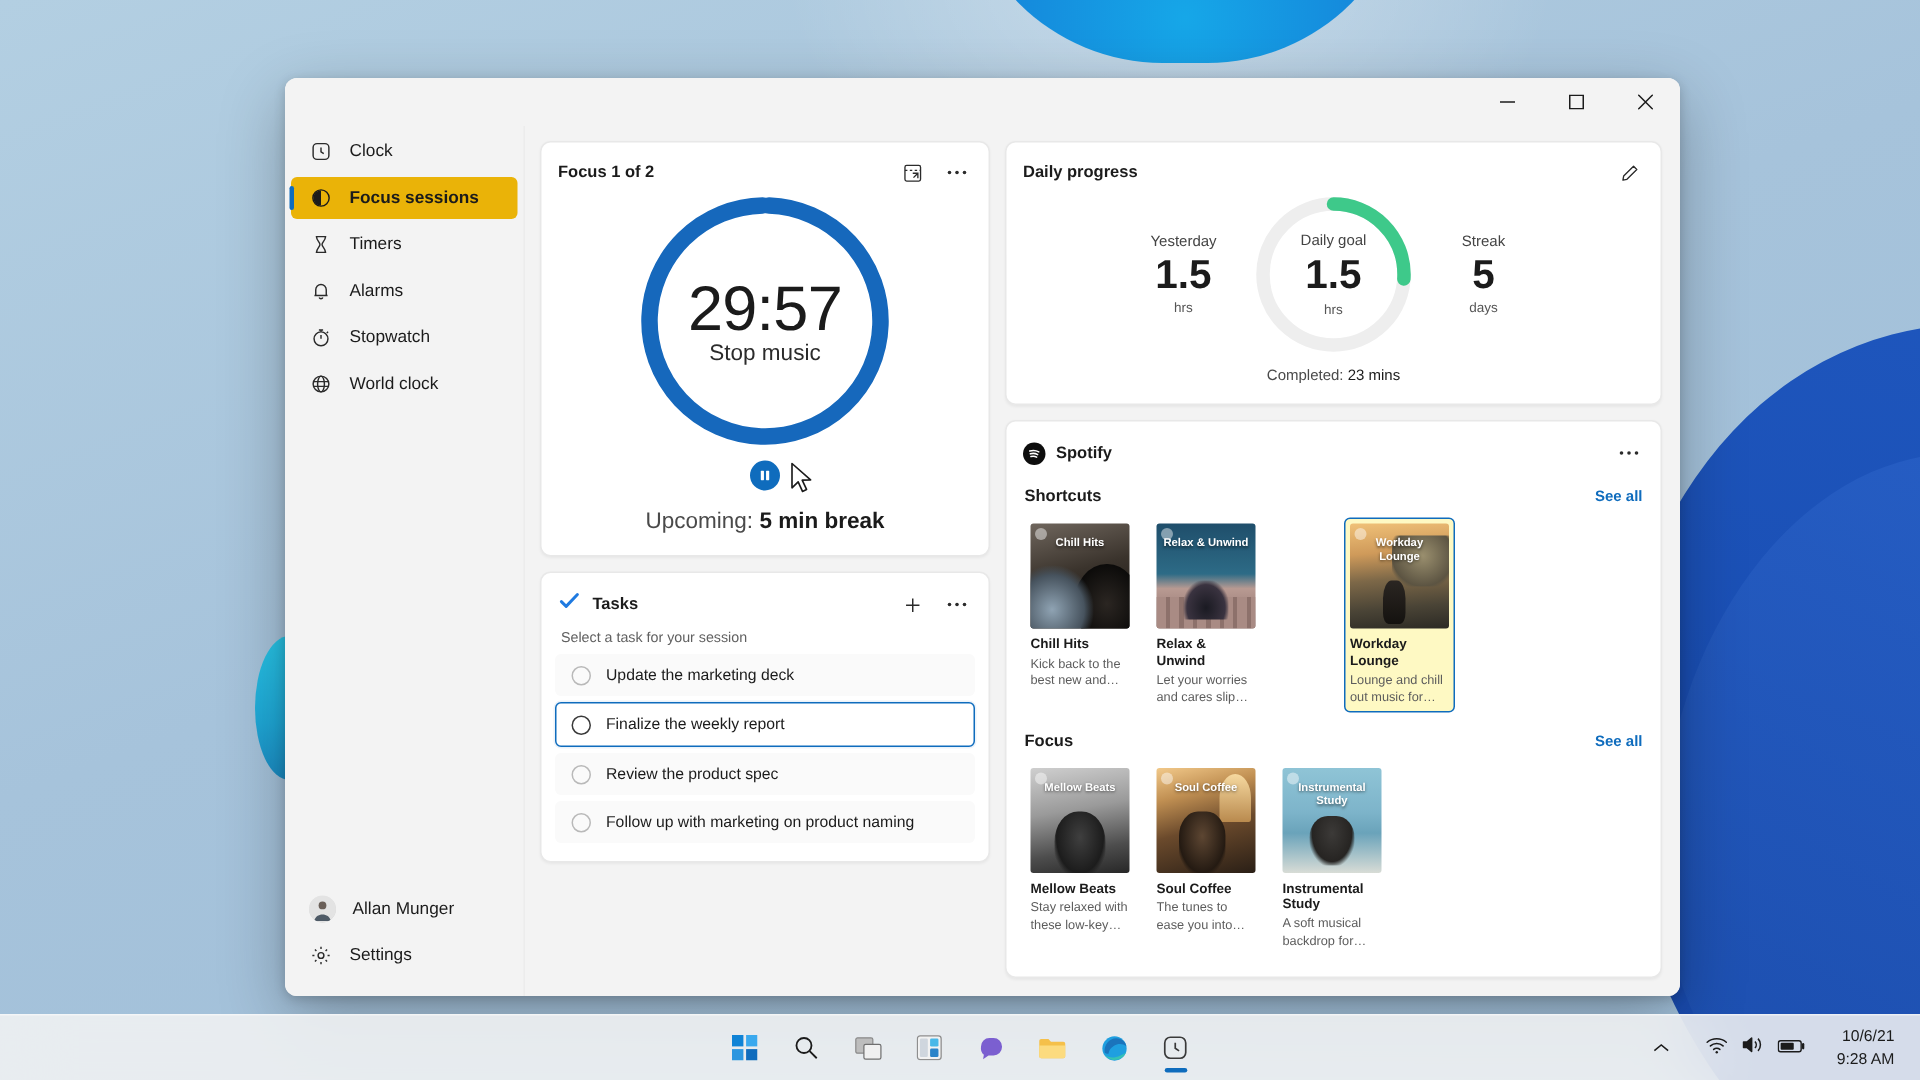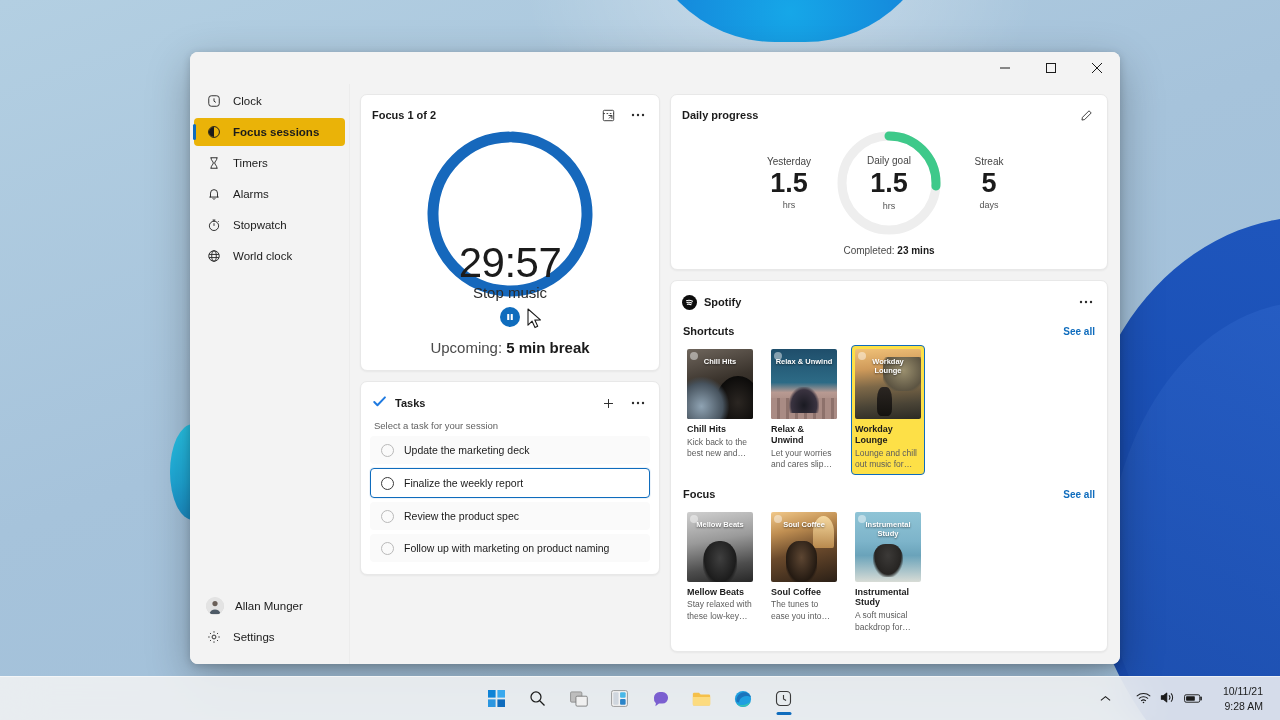--- a/index.html
+++ b/index.html
@@ -112,21 +112,21 @@
     width: 20px; height: 20px; border-radius: 4px; display: flex;
     align-items: center; justify-content: center; color: #3b3b3b;
   }
 
   
   #focus-card { padding-bottom: 14px; }
   .timer-wrap { display: flex; flex-direction: column; align-items: center; margin-top: 2px; }
   .ring-box { position: relative; width: 174px; height: 174px; }
   .timer-center {
     position: absolute; inset: 0; display: flex; flex-direction: column;
-    align-items: center; justify-content: flex-end;
+    align-items: center; justify-content: center;
   }
   .timer-value { font-size: 42px; font-weight: 400; color: #1b1b1b; letter-spacing: -.5px; line-height: 1; }
   .timer-sub { font-size: 15px; color: #2b2b2b; }
   .play-btn {
     width: 20px; height: 20px; border-radius: 50%; background: #0f6cbd;
     margin-top: 6px; display:flex; align-items:center; justify-content:center;
   }
   .upcoming { font-size: 15px; color: #4a4a4a; margin-top: 12px; }
   .upcoming b { color: #1b1b1b; font-weight: 700; }
 
@@ -157,41 +157,41 @@
   .stat-label { font-size: 10px; color: #444; }
   .stat-value { font-size: 27px; font-weight: 700; color: #1b1b1b; line-height: 1.25; }
   .stat-unit { font-size: 9px; color: #555; }
   .dp-ring { position: relative; width: 112px; height: 112px; margin: 0 6px; }
   .dp-center {
     position: absolute; inset: 0; display: flex; flex-direction: column;
     align-items: center; justify-content: center;
   }
   .dp-center .stat-label { margin-bottom: 1px; }
   .dp-complete { text-align: center; font-size: 10px; color: #4a4a4a; padding: 0 0 13px; }
-  .dp-complete b { color: #1b1b1b; font-weight: 700; }
+  .dp-complete b { color: #1b1b1b; font-weight: 400; }
 
   
   #spotify-card { flex: 1 1 auto; display: flex; flex-direction: column; padding-bottom: 10px; }
   .sp-head { display: flex; align-items: center; gap: 7px; padding: 11px 11px 0 11px; }
   .sp-logo {
     width: 15px; height: 15px; border-radius: 50%; background: #0d0d0d;
     display: flex; align-items: center; justify-content: center; flex: 0 0 15px;
   }
   .sp-name { font-size: 11px; font-weight: 600; color: #1b1b1b; }
   .sect-head {
     display: flex; align-items: baseline; padding: 13px 12px 8px 12px;
   }
   .sect-title { font-size: 11px; font-weight: 700; color: #1b1b1b; }
   .see-all { margin-left: auto; font-size: 10px; color: #0f6cbd; font-weight: 600; text-decoration: none; }
   .tile-row { display: flex; gap: 10px; padding: 0 12px; }
   .tile {
     width: 74px; flex: 0 0 74px; border-radius: 4px; padding: 3px;
     border: 1.6px solid transparent;
   }
-  .tile.selected { border-color: #0f6cbd; background: #fde047; }
+  .tile.selected { border-color: #0f6cbd; background: #fef9c3; margin-left: 45px; }
   .art {
     position: relative; width: 100%; height: 70px; border-radius: 2px;
     overflow: hidden; display: flex; align-items: flex-start; justify-content: center;
   }
   .art-label {
     position: relative; z-index: 3; margin-top: 8px; text-align: center;
     font-size: 7.5px; font-weight: 700; color: #fff; line-height: 1.25;
     text-shadow: 0 1px 2px rgba(0,0,0,.55); padding: 0 3px;
   }
   .art-badge {
@@ -708,17 +708,17 @@
       </span>
       <span>
         <svg width="19" height="11" viewBox="0 0 20 11" fill="none" stroke="#1b1b1b" stroke-width="1">
           <rect x="0.6" y="1.6" width="16" height="7.8" rx="1.6"></rect>
           <rect x="2.2" y="3.1" width="9.2" height="4.8" rx=".7" fill="#1b1b1b" stroke="none"></rect>
           <path d="M18 4.1v2.8" stroke-width="1.6" stroke-linecap="round"></path>
         </svg>
       </span>
     </div>
     <div class="clock-area">
-      <span>10/11/21</span>
+      <span>10/6/21</span>
       <span>9:28 AM</span>
     </div>
   </div>
 </div>
 
 </body></html>

